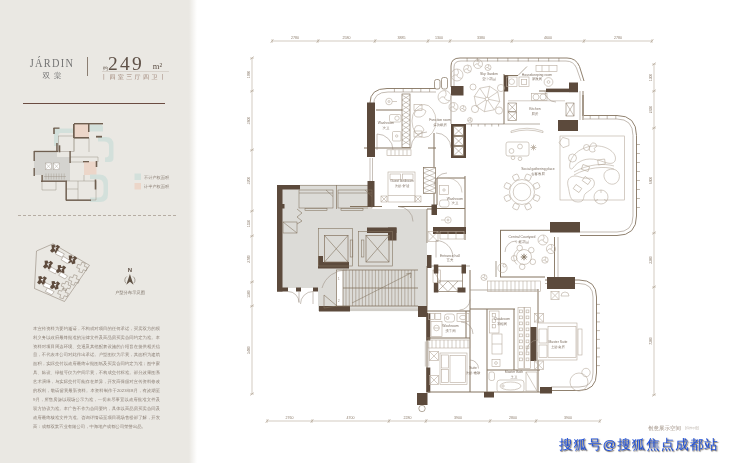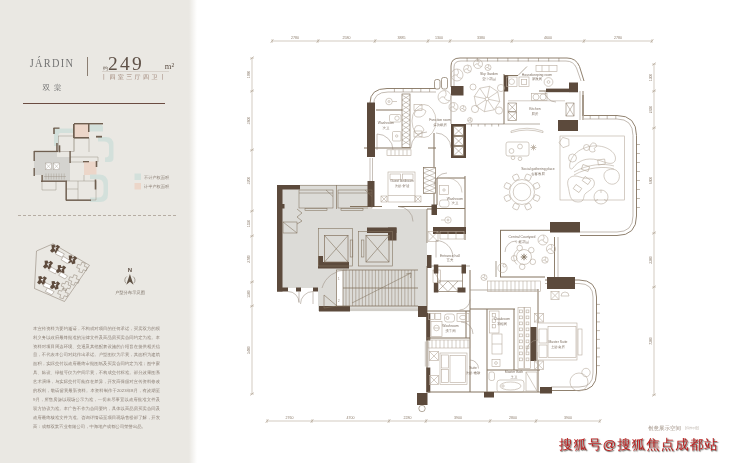--- a/index.html
+++ b/index.html
@@ -4,25 +4,25 @@
 html,body{margin:0;padding:0;width:740px;height:463px;overflow:hidden;background:#ffffff;
   font-family:"Liberation Sans",sans-serif;}
 .abs{position:absolute;}
 </style></head>
 <body>
 <div class="abs" style="left:0;top:0;width:189px;height:463px;background:#eae8e3"></div>
 <div class="abs" style="left:189px;top:0;width:8px;height:463px;background:linear-gradient(90deg,#eae8e3,#ffffff)"></div>
 
 <div class="abs" style="left:22px;top:56px;width:60px;text-align:center;color:#737373;font-family:'Liberation Serif',serif;">
   <div style="font-size:12px;letter-spacing:1.5px;transform:scaleX(0.86);transform-origin:center;">JÁRDIN</div>
-  <div style="font-size:7.5px;letter-spacing:4px;margin-top:12px;padding-left:4px;">双棠</div>
+  <div style="font-size:7.5px;letter-spacing:4px;margin-top:0px;padding-left:4px;">双棠</div>
 </div>
 <div class="abs" style="left:87px;top:57px;width:1px;height:19px;background:#8b7e72"></div>
 <div class="abs" style="left:103px;top:53px;width:80px;color:#5e5046;font-family:'Liberation Serif',serif;">
-  <span style="font-size:5px;">约</span><span style="font-size:19.5px;letter-spacing:2.2px;text-align:center;">249</span><span style="font-size:8.5px;margin-left:21px;position:relative;top:-1.5px;">m²</span>
+  <span style="font-size:5px;">约</span><span style="font-size:19.5px;letter-spacing:2.2px;text-align:center;">249</span><span style="font-size:8.5px;margin-left:9px;position:relative;top:-1.5px;">m²</span>
 </div>
 <div class="abs" style="left:102px;top:70.8px;width:67px;height:1px;background:#d8d2cb"></div>
 <div class="abs" style="left:101px;top:72.6px;width:62px;text-align:center;color:#9c8173;font-size:6px;white-space:nowrap;font-family:'Liberation Serif',serif;">
   <span style="letter-spacing:2.4px;">丨四室三厅四卫丨</span>
 </div>
 <div class="abs" style="left:22.5px;top:102.6px;width:142px;height:1.6px;background:#6b4c41"></div>
 
 <svg class="abs" style="left:0;top:0" width="740" height="463" viewBox="0 0 740 463">
     <path d="M54,137 L54,131.5 Q54,128.5 58,128.5 L74,128.5 L74,133 L60.5,133 Q58.5,133 58.5,135 L58.5,146 L54,146 Z" fill="#d3e0db"></path>
     <rect x="74" y="124" width="15" height="14" fill="#ecd6c9"></rect>
@@ -735,14 +735,14 @@
     <text x="514" y="373" font-size="3.4" fill="#7d6e60" text-anchor="middle">Master Bath</text>
     <text x="514" y="377.6" font-size="3.4" fill="#7d6e60" text-anchor="middle">主卫</text>
     <text x="558" y="343" font-size="3.4" fill="#7d6e60" text-anchor="middle">Master Suite</text>
     <text x="558" y="347.6" font-size="3.4" fill="#7d6e60" text-anchor="middle">主卧套房</text>
     <text x="473" y="369" font-size="3.4" fill="#7d6e60" text-anchor="middle">Suite</text>
     <text x="473" y="373.6" font-size="3.4" fill="#7d6e60" text-anchor="middle">次卧·雅致</text>
     <text x="648" y="429.5" font-size="5.5" fill="#99897c">创意展示空间</text>
     <text x="685" y="429" font-size="3" fill="#a79c90">(仅供示意)</text>
   </svg>
 
-<div class="abs" style="left:559px;top:436px;font-size:13.5px;color:#b91c1c;letter-spacing:1px;
+<div class="abs" style="left:559px;top:436px;font-size:13.5px;color:#1d4ed8;letter-spacing:1px;
      text-shadow:1.2px 1.4px 1px rgba(125,120,114,0.9), 0.4px 0.6px 0.5px rgba(125,120,114,0.6);">搜狐号@搜狐焦点成都站</div>
 
 </body></html>

